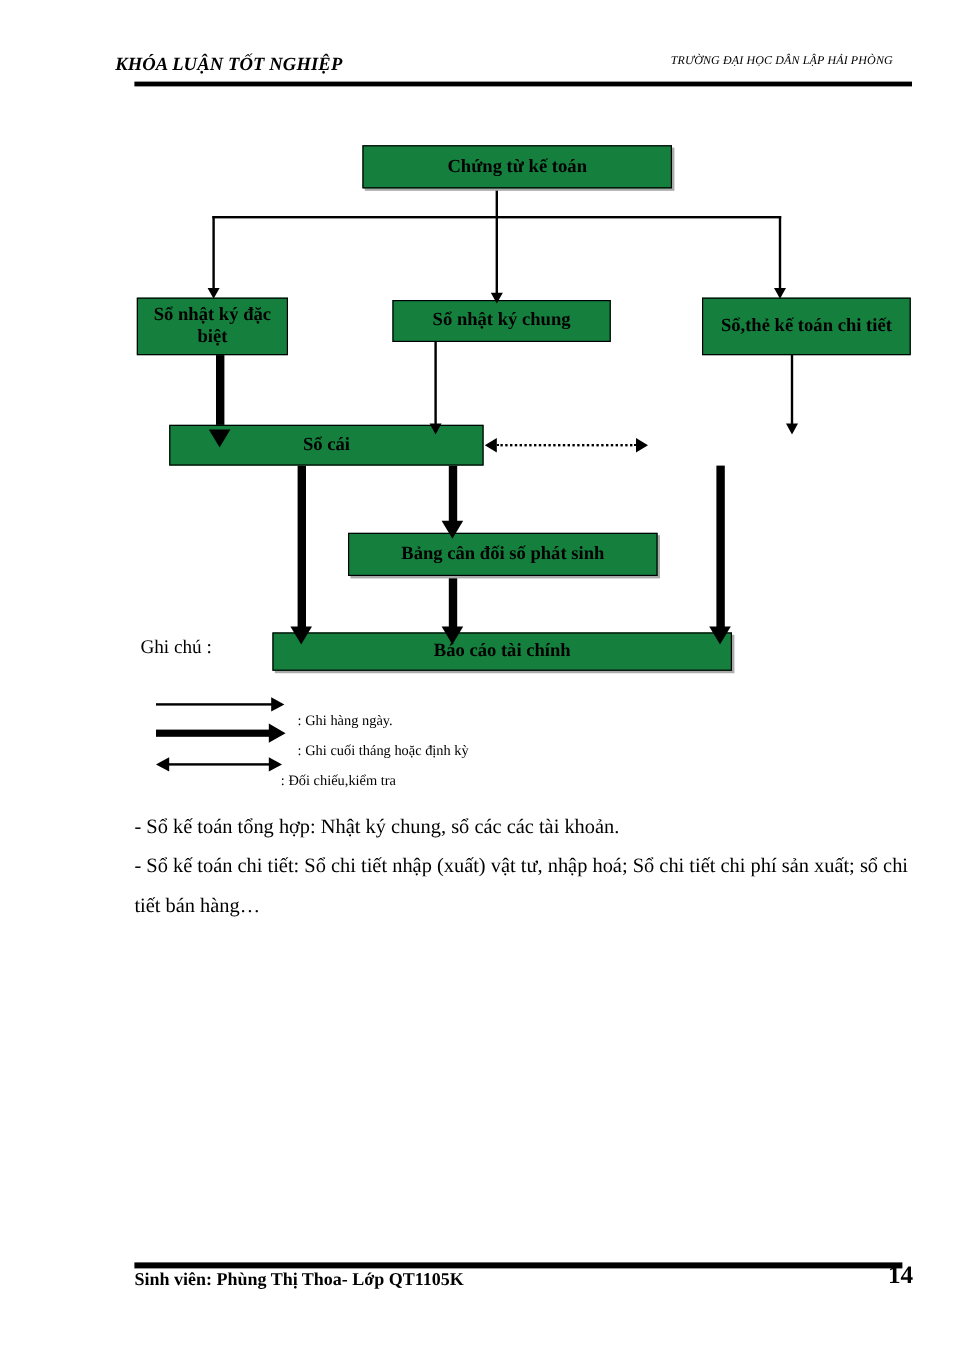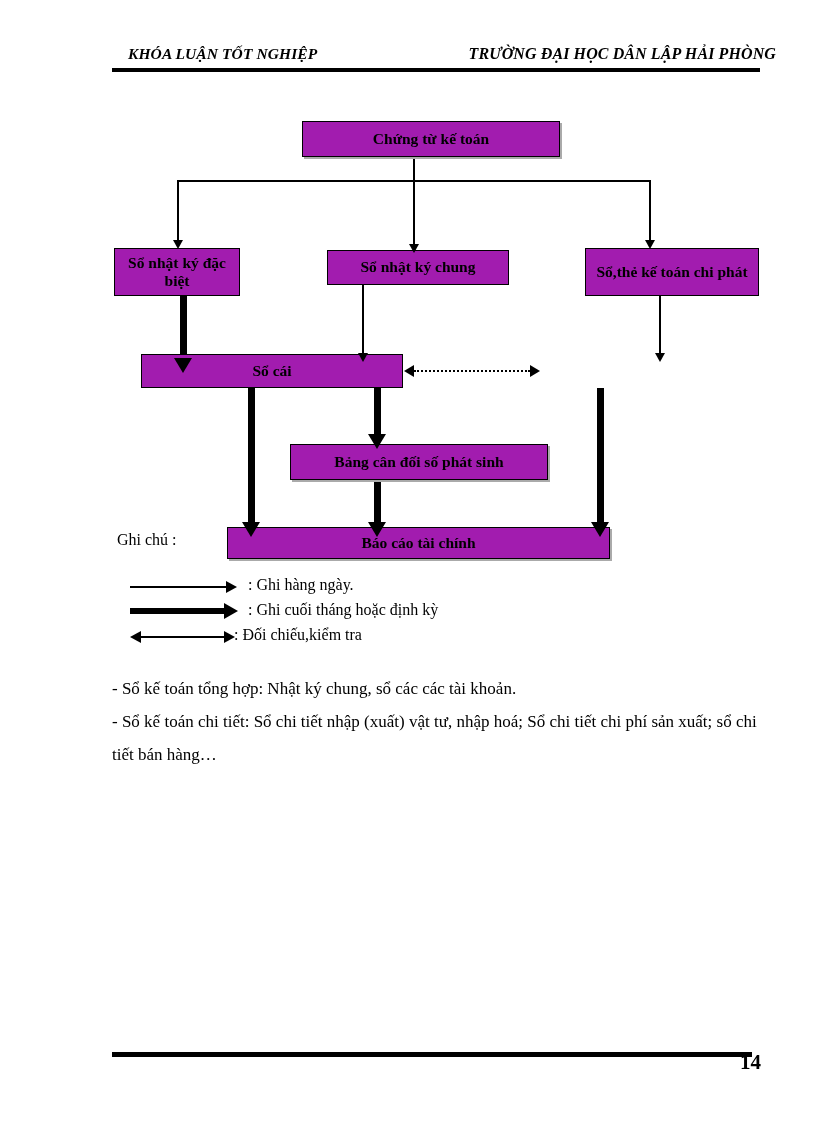--- a/index.html
+++ b/index.html
@@ -4,36 +4,36 @@
 <style>
   html,body{margin:0;padding:0;}
   body{
     width:816px;height:1123px;background:#ffffff;
     font-family:"Liberation Serif", serif;
     position:relative;overflow:hidden;
   }
   .page{position:absolute;inset:0;}
 
   
-  .hdr{position:absolute;left:128px;top:45px;width:648px;height:24px;text-align:center;}
+  .hdr{position:absolute;left:96px;top:45px;width:648px;height:24px;text-align:center;}
   .hdr-left{position:absolute;left:0;top:0;font-weight:bold;font-style:italic;
     font-size:15.5px;letter-spacing:.1px;white-space:nowrap;}
-  .hdr-right{position:absolute;right:0;top:0;font-weight:bold;font-style:italic;
-    font-size:16px;letter-spacing:.1px;white-space:nowrap;}
+  .hdr-right{position:absolute;right:0;top:0;font-weight:normal;font-style:italic;
+    font-size:10px;letter-spacing:.1px;white-space:nowrap;}
   .hdr-rule{position:absolute;left:112px;top:68px;width:648px;height:4px;background:#000;}
 
   
   .caption{position:absolute;left:112px;top:78px;width:650px;font-size:16px;
     text-align:center;white-space:nowrap;}
   .caption .lbl{font-weight:bold;text-decoration:underline;}
 
   
   .diagram{position:absolute;left:0;top:0;width:816px;height:660px;}
 
-  .box{position:absolute;border:1.6px solid #000;background:#a21caf;
+  .box{position:absolute;border:1.6px solid #000;background:#15803d;
     display:flex;align-items:center;justify-content:center;text-align:center;
     font-weight:bold;font-size:15.5px;line-height:1.18;z-index:3;box-sizing:border-box;}
   .box.sh{box-shadow:2px 2px 0 #aaa;}
 
   
   .vline{position:absolute;background:#000;z-index:2;}
   .hline{position:absolute;background:#000;z-index:2;}
 
   .arrow-thin-down{position:absolute;width:0;height:0;
     border-left:5px solid transparent;border-right:5px solid transparent;
@@ -47,21 +47,21 @@
   .arrow-right{position:absolute;width:0;height:0;
     border-top:6px solid transparent;border-bottom:6px solid transparent;
     border-left:10px solid #000;z-index:4;}
   .dotline{position:absolute;height:0;border-top:2px dotted #000;z-index:2;}
 
   
   .ghichu{position:absolute;left:117px;top:531px;font-size:16px;}
   .legend{position:absolute;left:130px;top:575px;width:460px;}
   .lg-row{position:relative;height:25px;}
   .lg-art{position:absolute;left:0;top:0;width:110px;height:25px;}
-  .lg-txt{position:absolute;left:118px;top:1px;font-size:16px;white-space:nowrap;}
+  .lg-txt{position:absolute;left:118px;top:18px;font-size:12px;white-space:nowrap;}
   .lg-line-thin{position:absolute;left:0;top:11px;width:98px;height:1.6px;background:#000;}
   .lg-line-thick{position:absolute;left:0;top:8px;width:96px;height:6px;background:#000;}
   .lg-line-bi{position:absolute;left:10px;top:11px;width:86px;height:1.8px;background:#000;}
   .lg-ar{position:absolute;width:0;height:0;
     border-top:6px solid transparent;border-bottom:6px solid transparent;}
   .lg-ar.r{border-left:11px solid #000;}
   .lg-ar.l{border-right:11px solid #000;}
   .lg-ar.rb{border-top:8px solid transparent;border-bottom:8px solid transparent;
     border-left:14px solid #000;}
 
@@ -106,21 +106,21 @@
 
     <div class="box" style="left:114px;top:248px;width:126px;height:48px;">
       <span>Sổ nhật ký đặc biệt</span>
     </div>
 
     <div class="box" style="left:327px;top:250px;width:182px;height:35px;">
       <span>Sổ nhật ký chung</span>
     </div>
 
     <div class="box" style="left:585px;top:248px;width:174px;height:48px;">
-      <span>Sổ,thẻ kế toán chi phát</span>
+      <span>Sổ,thẻ kế toán chi tiết</span>
     </div>
 
     <div class="vline" style="left:180px;top:285px;width:7px;height:78px;"></div>
     <div class="arrow-thick-down" style="left:174px;top:358px;"></div>
 
     <div class="vline" style="left:362px;top:285px;width:1.8px;height:72px;"></div>
     <div class="arrow-thin-down" style="left:358px;top:353px;"></div>
 
     <div class="vline" style="left:659px;top:285px;width:1.8px;height:72px;"></div>
     <div class="arrow-thin-down" style="left:655px;top:353px;"></div>
@@ -181,14 +181,15 @@
       <div class="lg-txt" style="left:104px;">: Đối chiếu,kiểm tra</div>
     </div>
   </div>
 
   <div class="body-txt">
     <div>- Sổ kế toán tổng hợp: Nhật ký chung, sổ các các tài khoản.</div>
     <div>- Sổ kế toán chi tiết: Sổ chi tiết nhập (xuất) vật tư, nhập hoá; Sổ chi tiết chi phí sản xuất; sổ chi tiết bán hàng…</div>
   </div>
 
   <div class="ftr-rule"></div>
+  <div class="ftr-txt">Sinh viên: Phùng Thị Thoa- Lớp QT1105K</div>
   <div class="ftr-pg">14</div>
 </div>
 
 </body></html>

